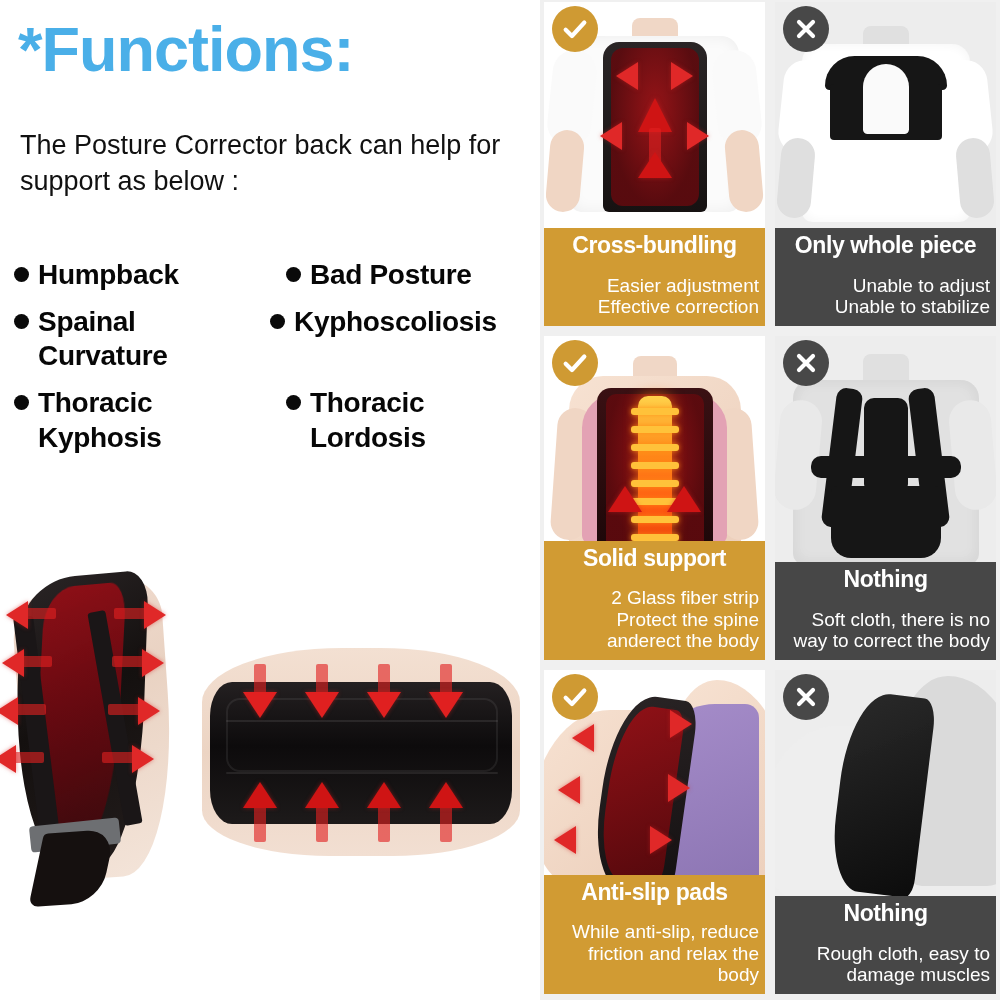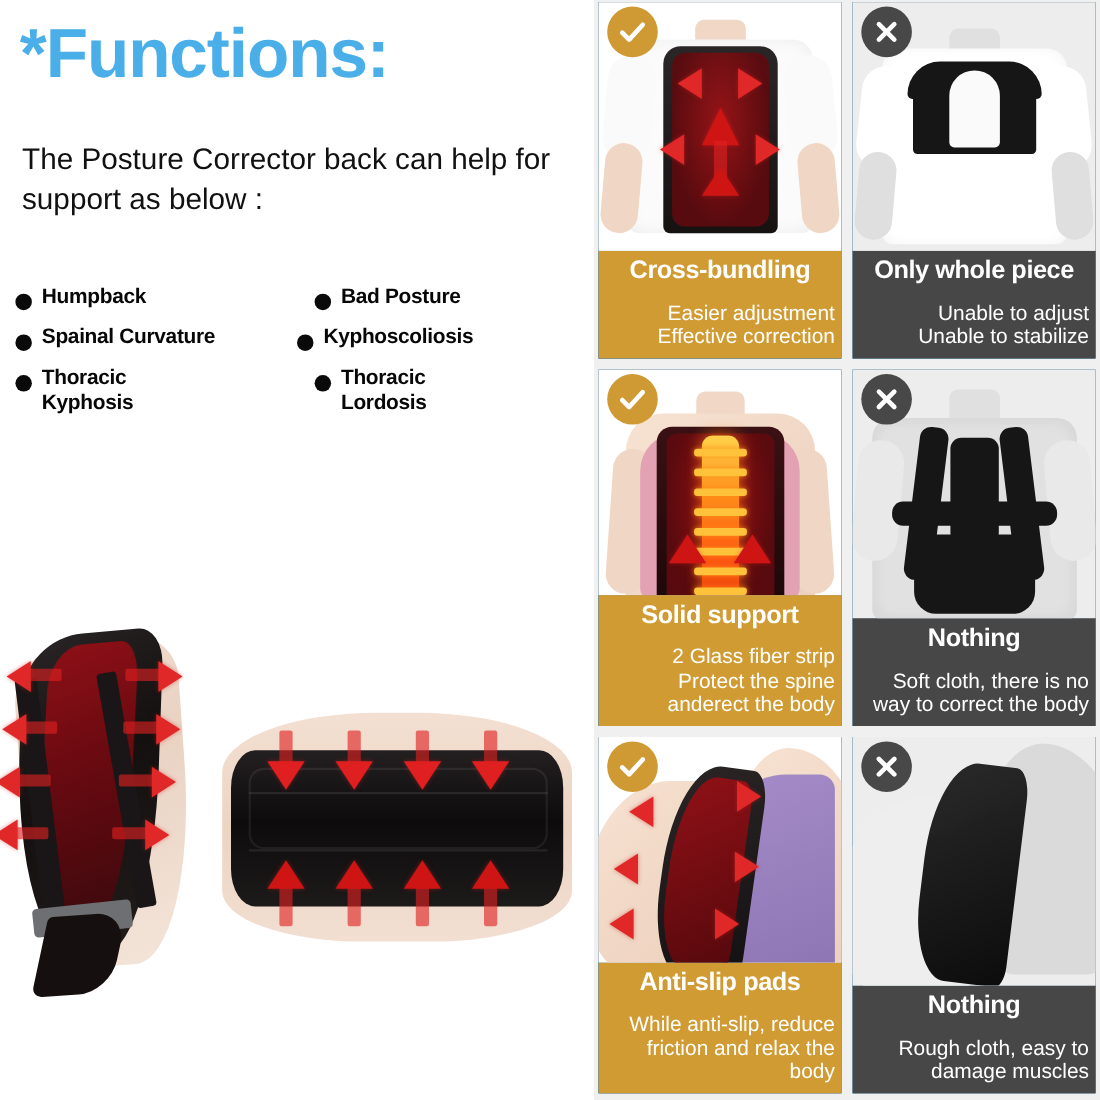--- a/index.html
+++ b/index.html
@@ -69,21 +69,21 @@
   .bullet-dot {
     width: 15px; height: 15px;
     border-radius: 50%;
     background: #0a0a0a;
     flex: 0 0 auto;
     margin-top: 9px;
     margin-right: 9px;
   }
 
   .sym-label {
-    font-size: 19px;
+    font-size: 28px;
     font-weight: bold;
     color: #070707;
     line-height: 1.22;
     white-space: pre-line;
     letter-spacing: -0.3px;
   }
 
   
   #product-photos {
     position: absolute;
@@ -233,21 +233,21 @@
     gap: 10px;
     padding: 0 4px;
     flex: 1 1 0;
   }
 
   .cmp-panel {
     position: relative;
     flex: 1 1 0;
     display: flex;
     flex-direction: column;
-    background: #0c4a6e;
+    background: #fca5a5;
     overflow: hidden;
   }
 
   .panel-photo {
     position: relative;
     flex: 1 1 auto;
     overflow: hidden;
     background: #ffffff;
   }
   .panel-photo.mono { background: #f2f2f2; }

